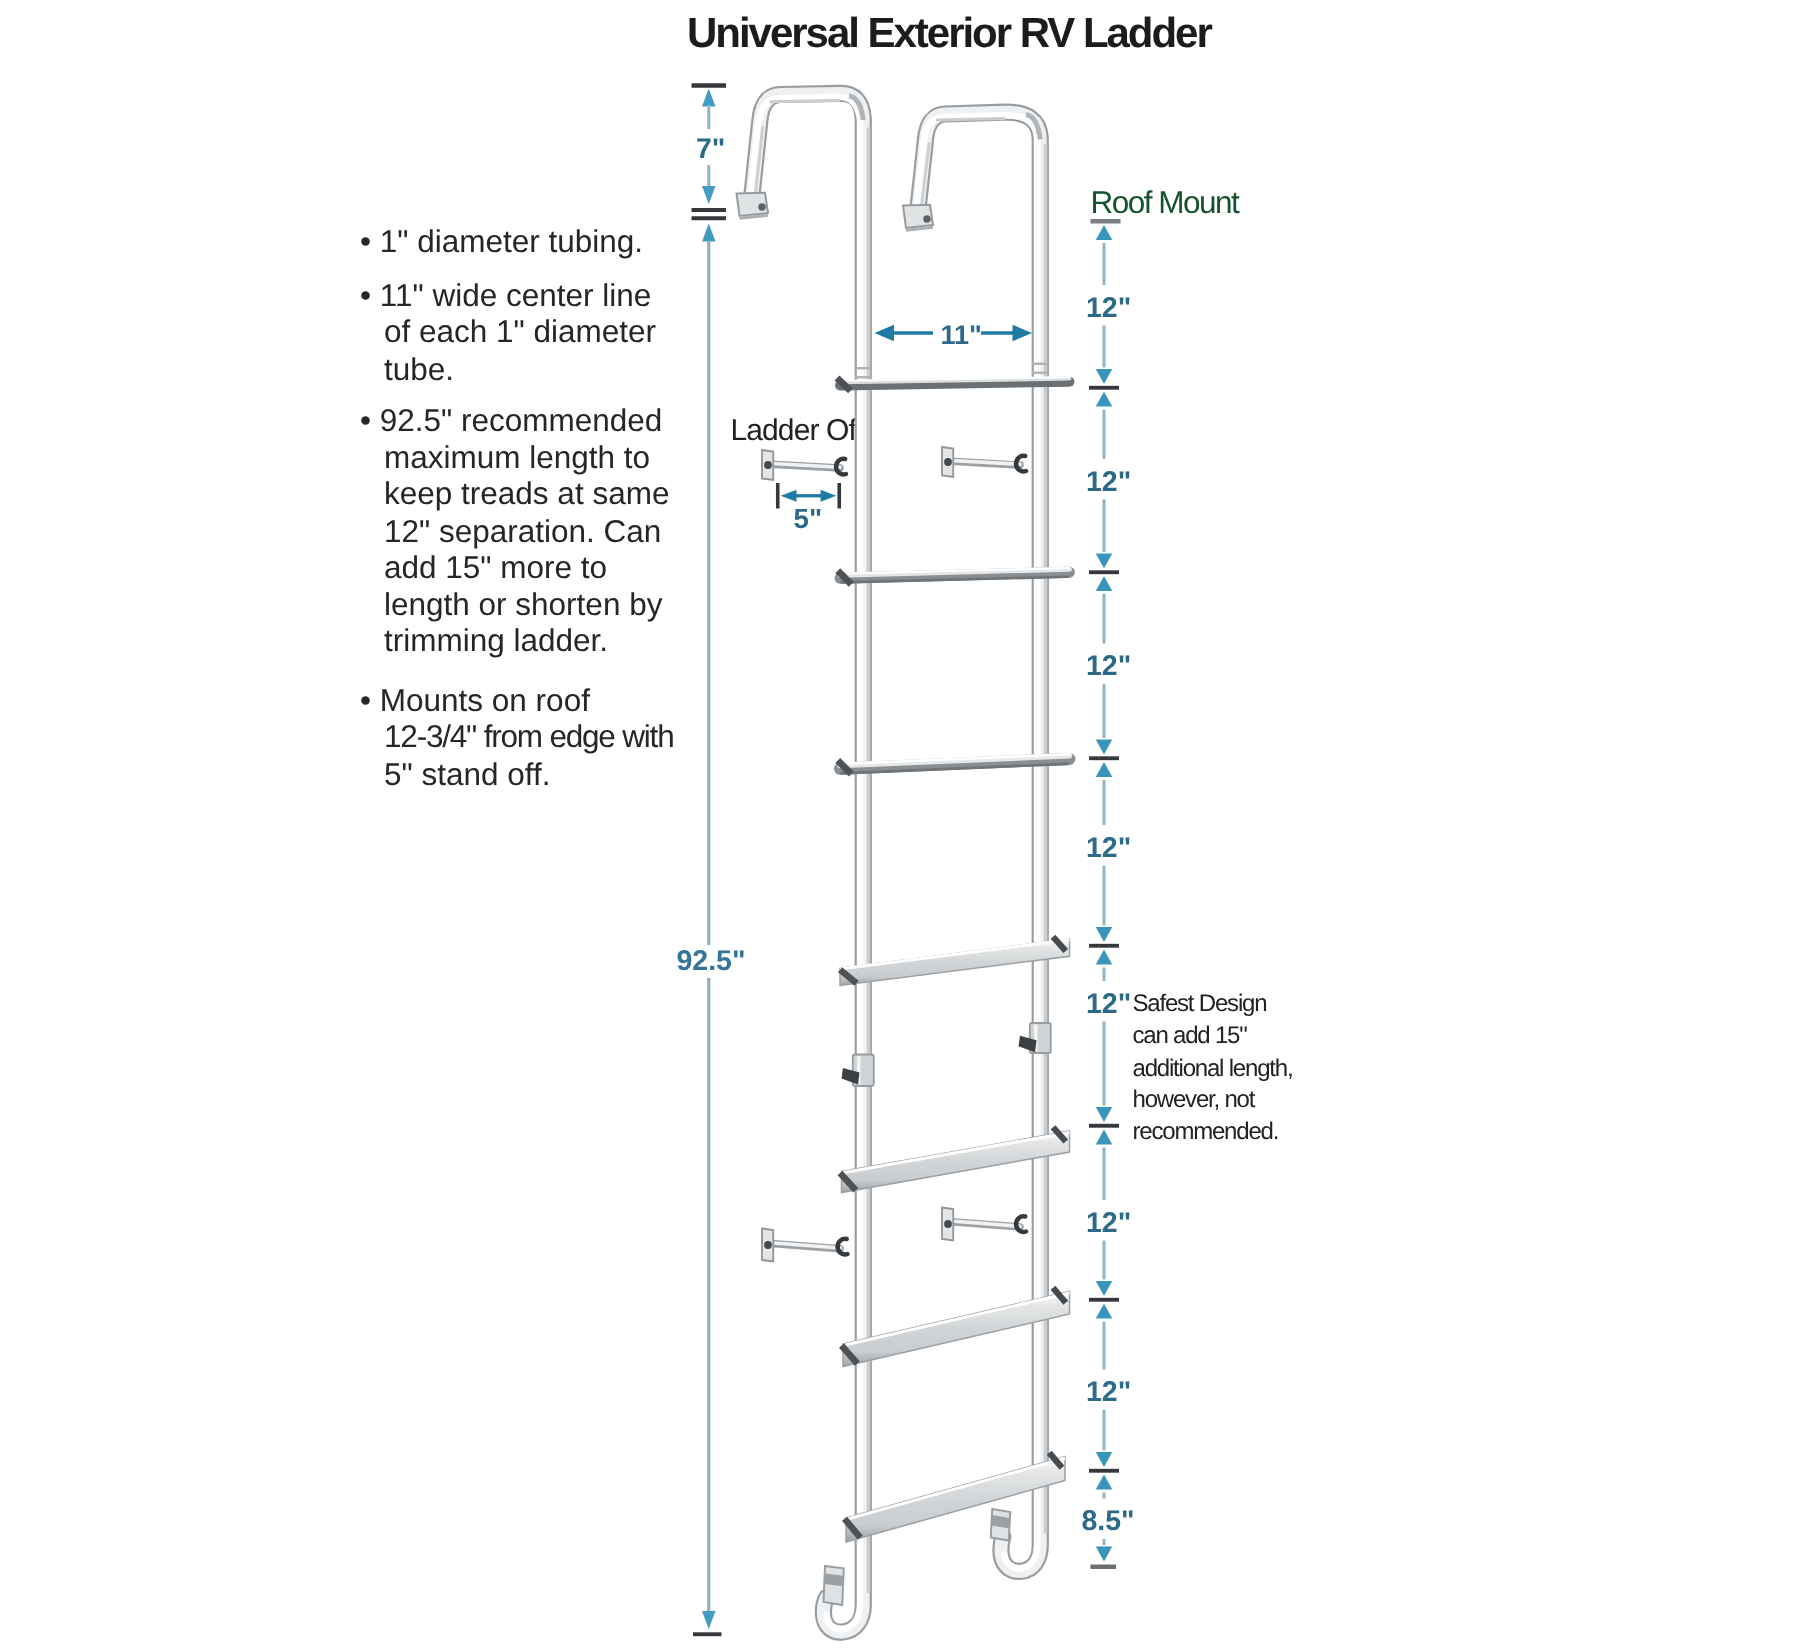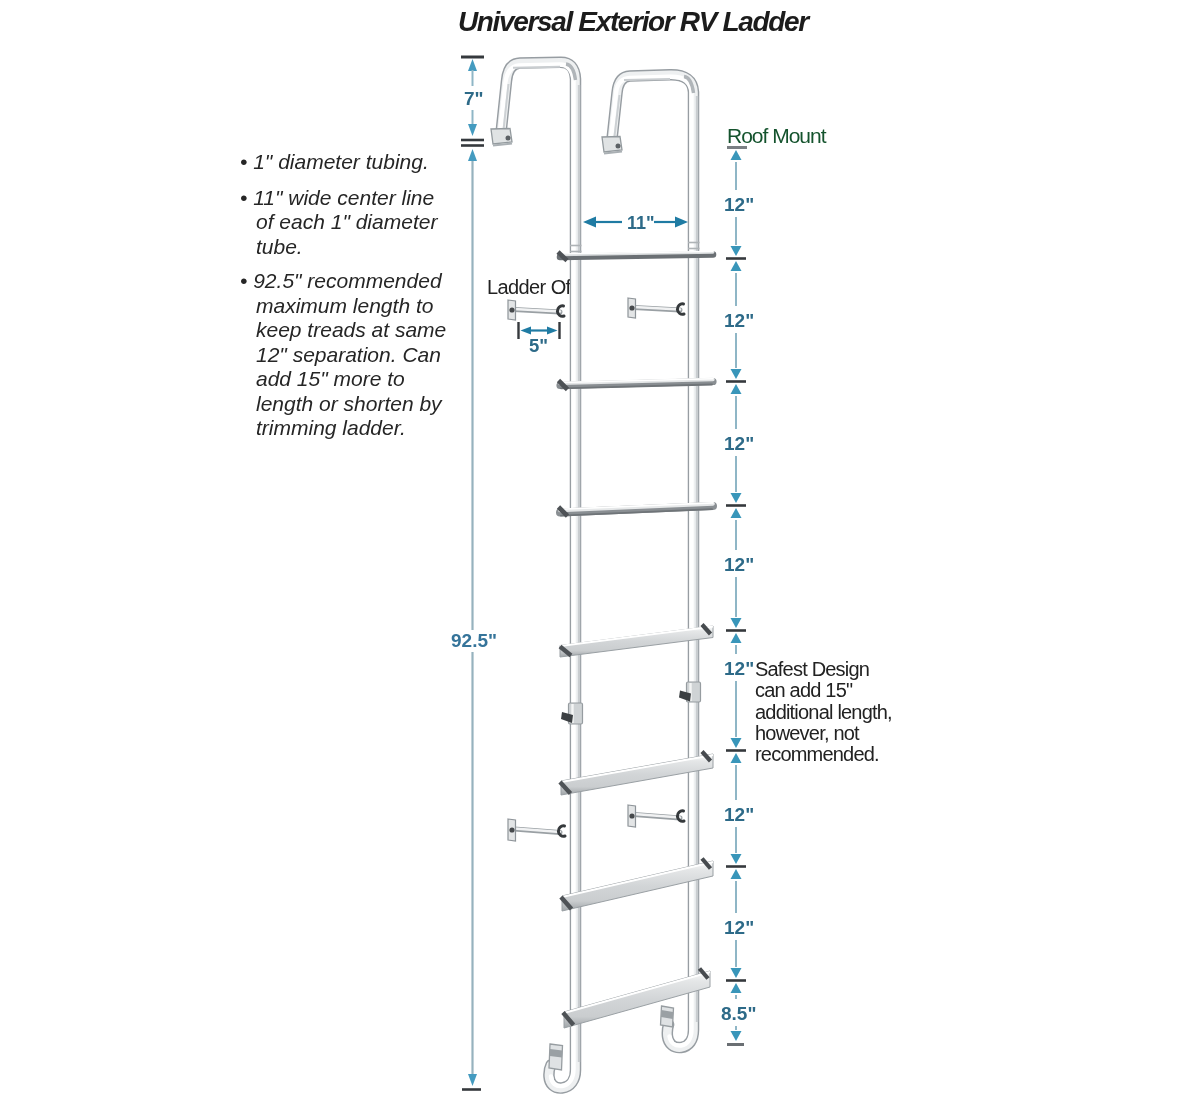--- a/index.html
+++ b/index.html
@@ -1,43 +1,44 @@
 <!DOCTYPE html>
 <html><head>
 <meta charset="utf-8">
 <style>
   html,body{margin:0;padding:0;}
   body{width:1200px;height:1100px;background:#ffffff;position:relative;
        font-family:"Liberation Sans",sans-serif;overflow:hidden;}
   .abs{position:absolute;}
-  .blk{color:#2b2b2b;font-style:italic;}
+  .blk{color:#2b2b2b;}
 </style>
 </head>
 <body>
 
 <div class="abs blk" style="left:458px;top:6px;width:348px;text-align:center;white-space:nowrap;font-size:28px;font-weight:bold;letter-spacing:-1.35px;color:#1c1c1c;">Universal Exterior RV Ladder</div>
 
 <div class="abs blk" style="left:240px;top:150px;width:230px;font-size:21px;line-height:24.5px;color:#262626;">
 
   <div style="text-indent:-16px;padding-left:16px;margin-bottom:11px;">•&nbsp;1" diameter tubing.</div>
 
   <div style="text-indent:-16px;padding-left:16px;margin-bottom:10px;">•&nbsp;11" wide center line<br>of each 1" diameter<br>tube.</div>
 
   <div style="text-indent:-16px;padding-left:16px;margin-bottom:15px;">•&nbsp;92.5" recommended<br>maximum length to<br>keep treads at same<br>12" separation. Can<br>add 15" more to<br>length or shorten by<br>trimming ladder.</div>
 
 
+  <div style="text-indent:-16px;padding-left:16px;">•&nbsp;Mounts on roof<br><span style="letter-spacing:-0.8px;">12-3/4" from edge with</span><br>5" stand off.</div>
 </div>
 
 <div class="abs" style="left:727px;top:124px;font-size:21px;letter-spacing:-1px;color:#14532d;">Roof Mount</div>
 
 <div class="abs" style="left:727px;top:146px;width:20px;height:3px;background:#7a7f83;"></div>
 
 <div class="abs" style="left:487px;top:276px;font-size:20px;letter-spacing:-0.6px;color:#222;">Ladder Off</div>
 
-<div class="abs" style="left:755px;top:659px;font-size:20px;line-height:21.3px;letter-spacing:-0.8px;color:#222;">Safest Design<br>can add 15"<br>additional length,<br>however, not<br>recommended.</div>
+<div class="abs" style="left:755px;top:659px;font-size:16px;line-height:21.3px;letter-spacing:-0.8px;color:#222;">Safest Design<br>can add 15"<br>additional length,<br>however, not<br>recommended.</div>
 
 <svg class="abs" style="left:0;top:0;font-family:'Liberation Sans',sans-serif;" width="1200" height="1100" viewBox="0 0 1200 1100">
 <defs>
   <linearGradient id="tread" x1="0" y1="0" x2="0" y2="1">
     <stop offset="0" stop-color="#fcfdfd"></stop>
     <stop offset="0.18" stop-color="#e4e6e7"></stop>
     <stop offset="0.5" stop-color="#d2d5d7"></stop>
     <stop offset="0.8" stop-color="#cacdcf"></stop>
     <stop offset="1" stop-color="#9fa4a7"></stop>
   </linearGradient>

